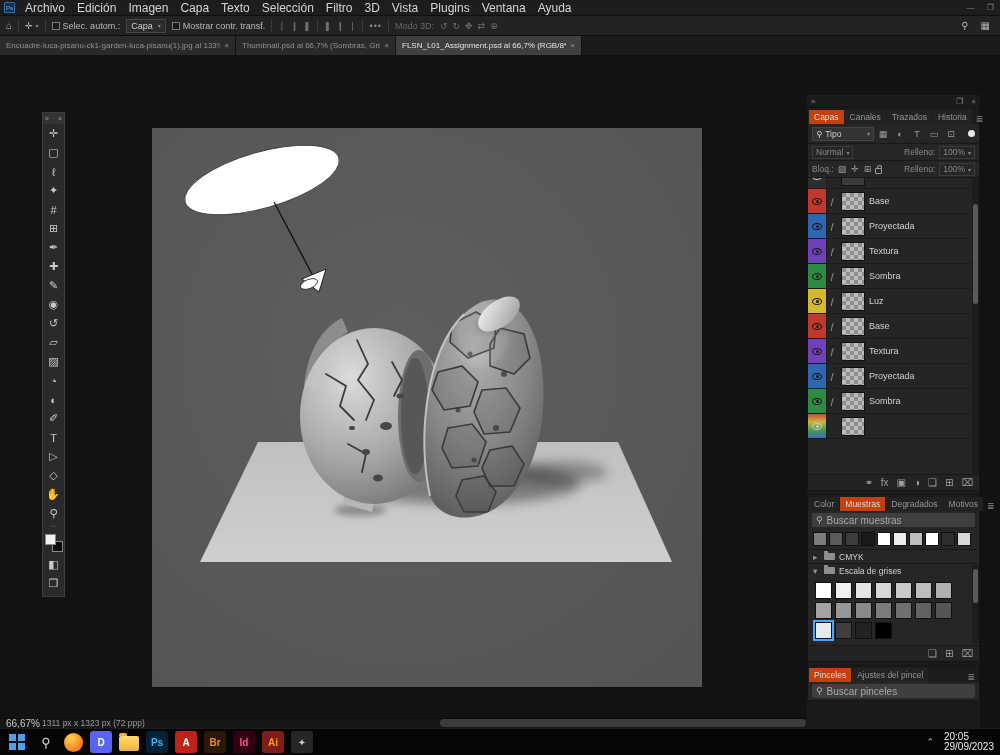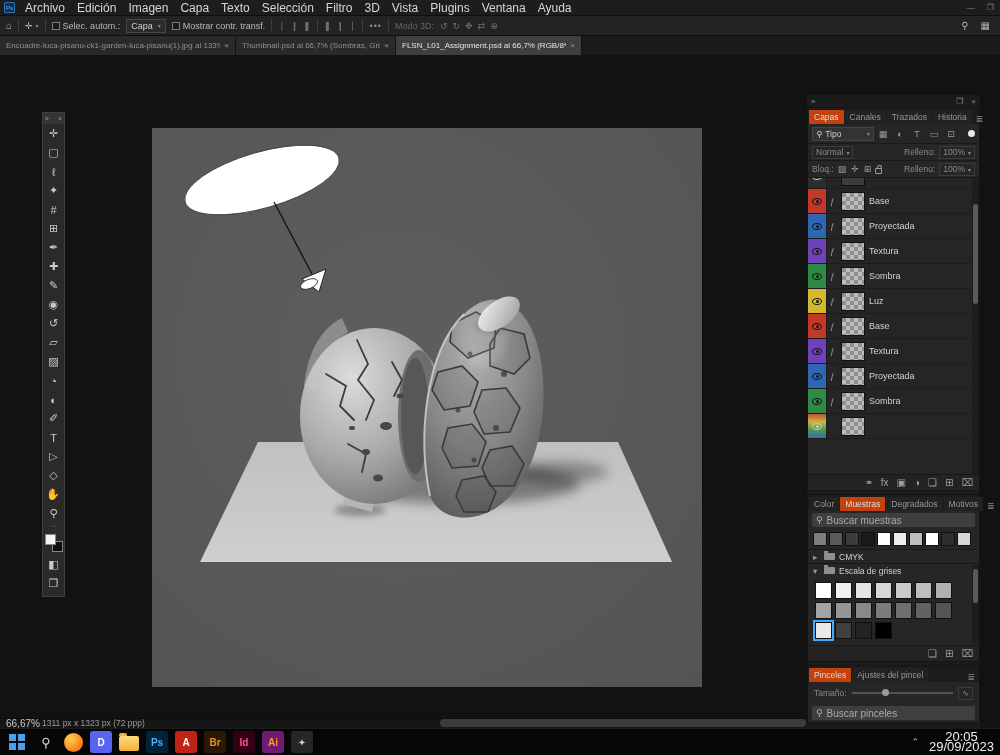--- a/index.html
+++ b/index.html
@@ -118,21 +118,21 @@
 .tbi.glyph{font-size:13px;font-weight:normal}
 .tbi.win{width:16px;height:16px;margin:0 3px;border-radius:0;background:
   linear-gradient(90deg,transparent 7px,#060606 7px 9px,transparent 9px),
   linear-gradient(transparent 7px,#060606 7px 9px,transparent 9px),
   #4ba0e8}
 .tbi.circ{width:19px;height:19px;border-radius:50%;background:radial-gradient(circle at 35% 30%,#ffd24a,#ff7a1d 70%,#e8590f)}
 .tbi.folder{width:20px;height:15px;border-radius:2px;background:linear-gradient(#ffd97a,#f0b23c);position:relative;margin-top:2px}
 .tbi.folder::before{content:"";position:absolute;top:-3px;left:0;width:8px;height:3px;background:#f0b23c;border-radius:2px 2px 0 0}
 .tb-right{margin-left:auto;display:flex;align-items:center;gap:10px;color:#e6e6e6}
 .chev{font-size:9px;color:#cfcfcf}
-.clock{text-align:center;font-size:13px;line-height:10px;color:#ededed}
+.clock{text-align:left;font-size:10px;line-height:10px;color:#ededed}
 </style>
 </head>
 <body>
 
 <div id="app">
 
   <div class="menubar abs">
     <span class="appicon">Ps</span>
     <span class="mlist">
         <span class="mi">Archivo</span>
@@ -646,27 +646,20 @@
     </div>
 
     <div class="panel">
       <div class="ptabs">
         <span class="ptlist">
             <span class="ptab active">Pinceles</span>
             <span class="ptab">Ajustes del pincel</span>
           </span>
         <span class="ptab-menu">≣</span>
       </div>
-      <div class="sizerow">
-        <span>Tamaño:</span>
-        <span class="slider">
-            <span class="knob"></span>
-          </span>
-        <span class="valbox">∿</span>
-      </div>
       <div class="search">
         <span class="sic">⚲</span>
         <input placeholder="Buscar pinceles" style="">
       </div>
     </div>
   </div>
 
   <div class="statusbar abs"></div>
   <div class="hthumb abs"></div>
   <span class="sb-zoom abs">66,67%</span>
@@ -677,21 +670,21 @@
 
     <span class="tbi win" title="start-button"></span>
         <span class="tbi glyph" title="search-button" style="color: rgb(217, 217, 217);">⚲</span>
         <span class="tbi circ" title="firefox-icon"></span>
         <span class="tbi rsq" title="discord-icon" style="background: rgb(88, 101, 242); color: rgb(255, 255, 255);">D</span>
         <span class="tbi folder" title="file-explorer-icon"></span>
         <span class="tbi rsq" title="photoshop-icon" style="background: rgb(0, 35, 56); color: rgb(71, 178, 255);">Ps</span>
         <span class="tbi rsq" title="acrobat-icon" style="background: rgb(191, 35, 24); color: rgb(255, 255, 255);">A</span>
         <span class="tbi rsq" title="bridge-icon" style="background: rgb(42, 26, 5); color: rgb(233, 140, 43);">Br</span>
         <span class="tbi rsq" title="indesign-icon" style="background: rgb(51, 0, 20); color: rgb(255, 79, 152);">Id</span>
-        <span class="tbi rsq" title="illustrator-icon" style="background: #701a75; color: rgb(255, 154, 30);">Ai</span>
+        <span class="tbi rsq" title="illustrator-icon" style="background: #7f1d1d; color: rgb(255, 154, 30);">Ai</span>
         <span class="tbi rsq" title="utility-app-icon" style="background: rgb(38, 38, 38); color: rgb(201, 201, 201);">✦</span>
       </span>
     <span class="tb-right">
       <span class="chev">⌃</span>
       <span class="clock">
         <span style="display:block">20:05</span>
         <span style="display:block">29/09/2023</span>
       </span>
     </span>
   </div>

